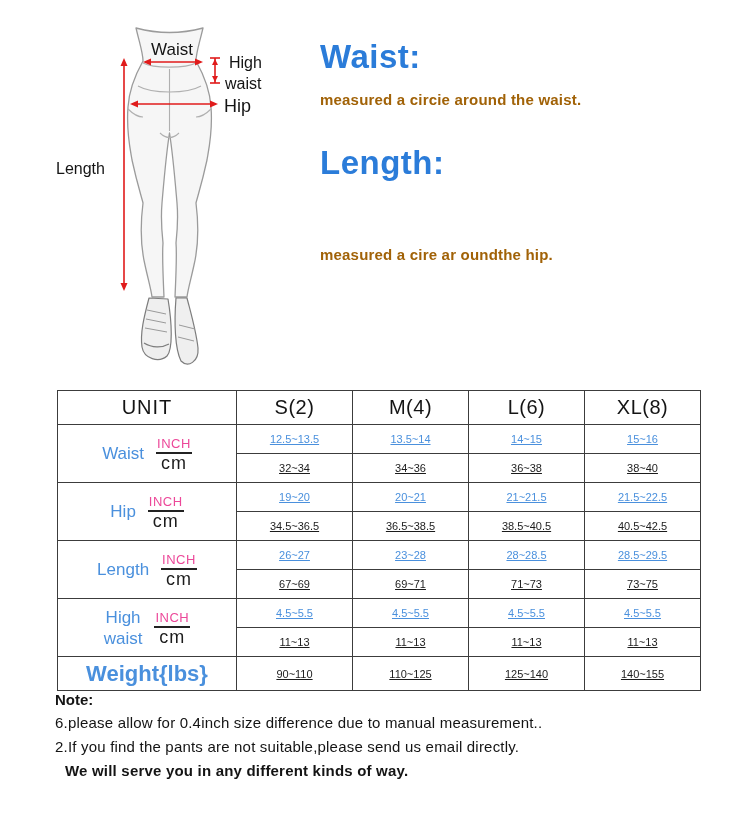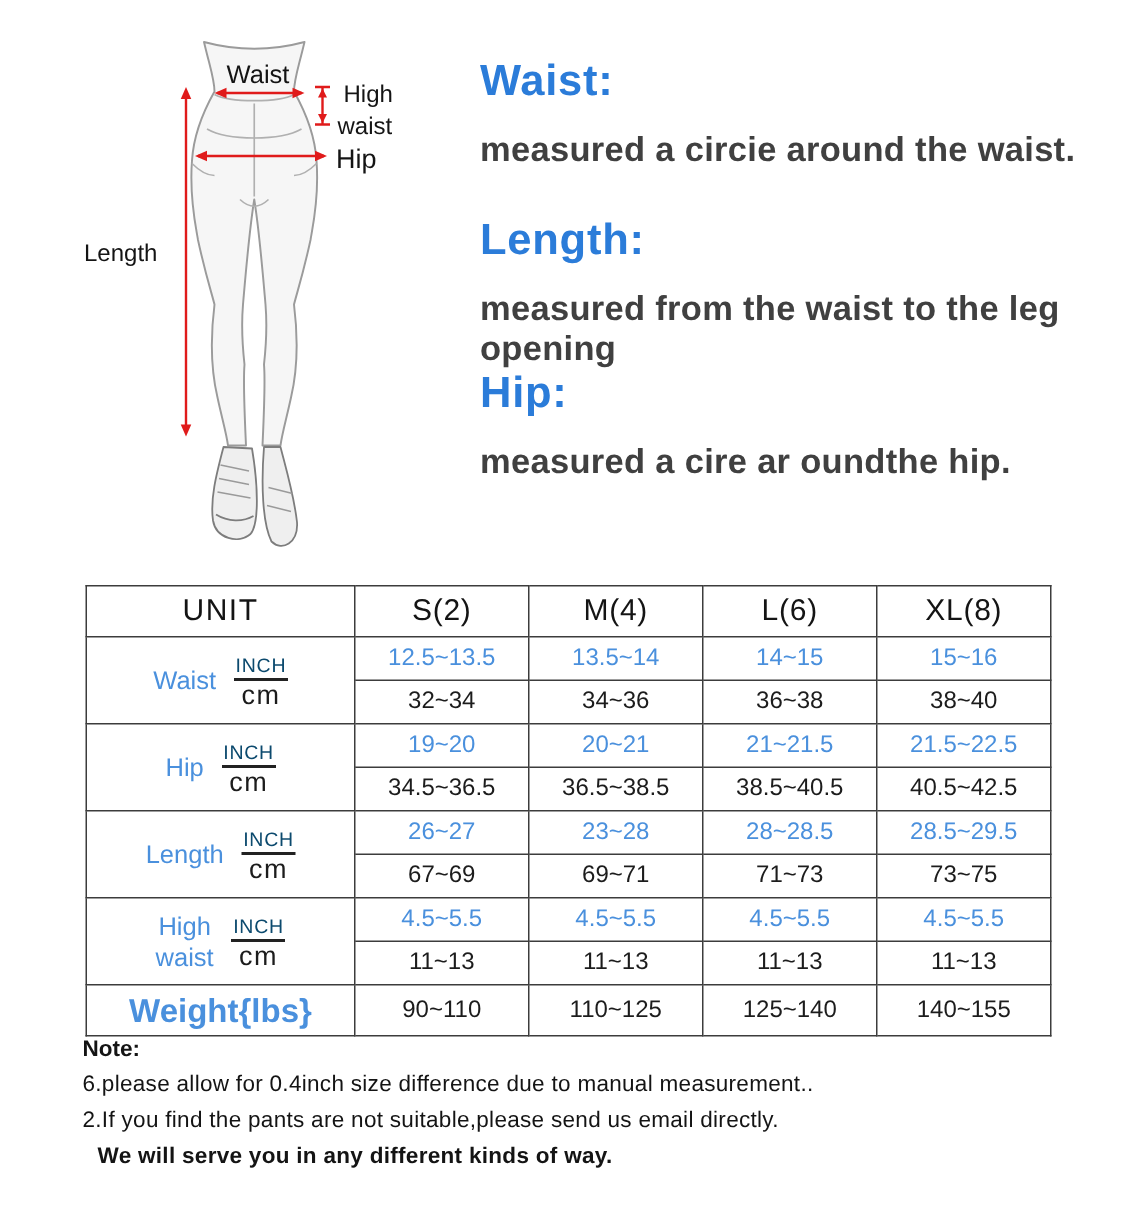--- a/index.html
+++ b/index.html
@@ -34,30 +34,30 @@
     top: 0;
     width: 420px;
     height: 380px;
   }
   .def-section { position: absolute; left: 0; width: 420px; }
   .def-section.s0 { top: 38px; }
   .def-section.s1 { top: 144px; }
   .def-section.s2 { top: 246px; }
   .def-term {
     margin: 0 0 15px 0;
-    font-size: 29px;
+    font-size: 33px;
     font-weight: 700;
     letter-spacing: 0.5px;
     color: #2b7cd9;
   }
   .def-desc {
     margin: 0;
-    font-size: 23px;
+    font-size: 15px;
     font-weight: 700;
-    color: #404040;
+    color: #a16207;
     letter-spacing: 0.2px;
   }
 
   
   .size-table {
     position: absolute;
     left: 57px;
     top: 390px;
     width: 577px;
     border-collapse: collapse;
@@ -72,40 +72,40 @@
     padding: 0;
   }
   .size-table .head th {
     height: 33px;
     font-size: 20px;
     font-weight: 500;
     color: #141414;
     letter-spacing: 1px;
   }
   .size-table .head th.size-h { font-weight: 400; letter-spacing: 0.5px; }
-  .size-table .v { height: 28px; font-size: 16px; }
+  .size-table .v { height: 28px; font-size: 11px; text-decoration: underline; }
   .size-table .v.inch { color: #4a90dd; }
   .size-table .v.cmv { color: #1c1c1c; }
   .label-cell { background: #ffffff; }
   .label-wrap {
     display: flex;
     align-items: center;
     justify-content: center;
     gap: 12px;
   }
   .row-label {
     color: #4a90dd;
     font-size: 17px;
     line-height: 21px;
     text-align: center;
   }
   .row-label span { display: block; }
   .frac { display: inline-flex; flex-direction: column; align-items: center; }
   .frac .f-inch {
-    color: #0c4a6e;
+    color: #ec4899;
     font-size: 13px;
     letter-spacing: 0.5px;
     line-height: 15px;
     border-bottom: 2px solid #222222;
     padding: 0 1px 1px 1px;
   }
   .frac .f-cm {
     color: #1c1c1c;
     font-size: 18px;
     line-height: 18px;
@@ -215,24 +215,22 @@
     </svg>
   </div>
 
   <div class="definitions">
     <div class="def-section s0">
       <h2 class="def-term">Waist:</h2>
       <p class="def-desc">measured a circie around the waist.</p>
     </div>
     <div class="def-section s1">
       <h2 class="def-term">Length:</h2>
-      <p class="def-desc">measured from the waist to the leg opening</p>
     </div>
     <div class="def-section s2">
-      <h2 class="def-term">Hip:</h2>
       <p class="def-desc">measured a cire ar oundthe hip.</p>
     </div>
   </div>
 
   <table class="size-table">
     <colgroup>
       <col class="c-unit">
         <col class="c-size">
         <col class="c-size">
         <col class="c-size">

